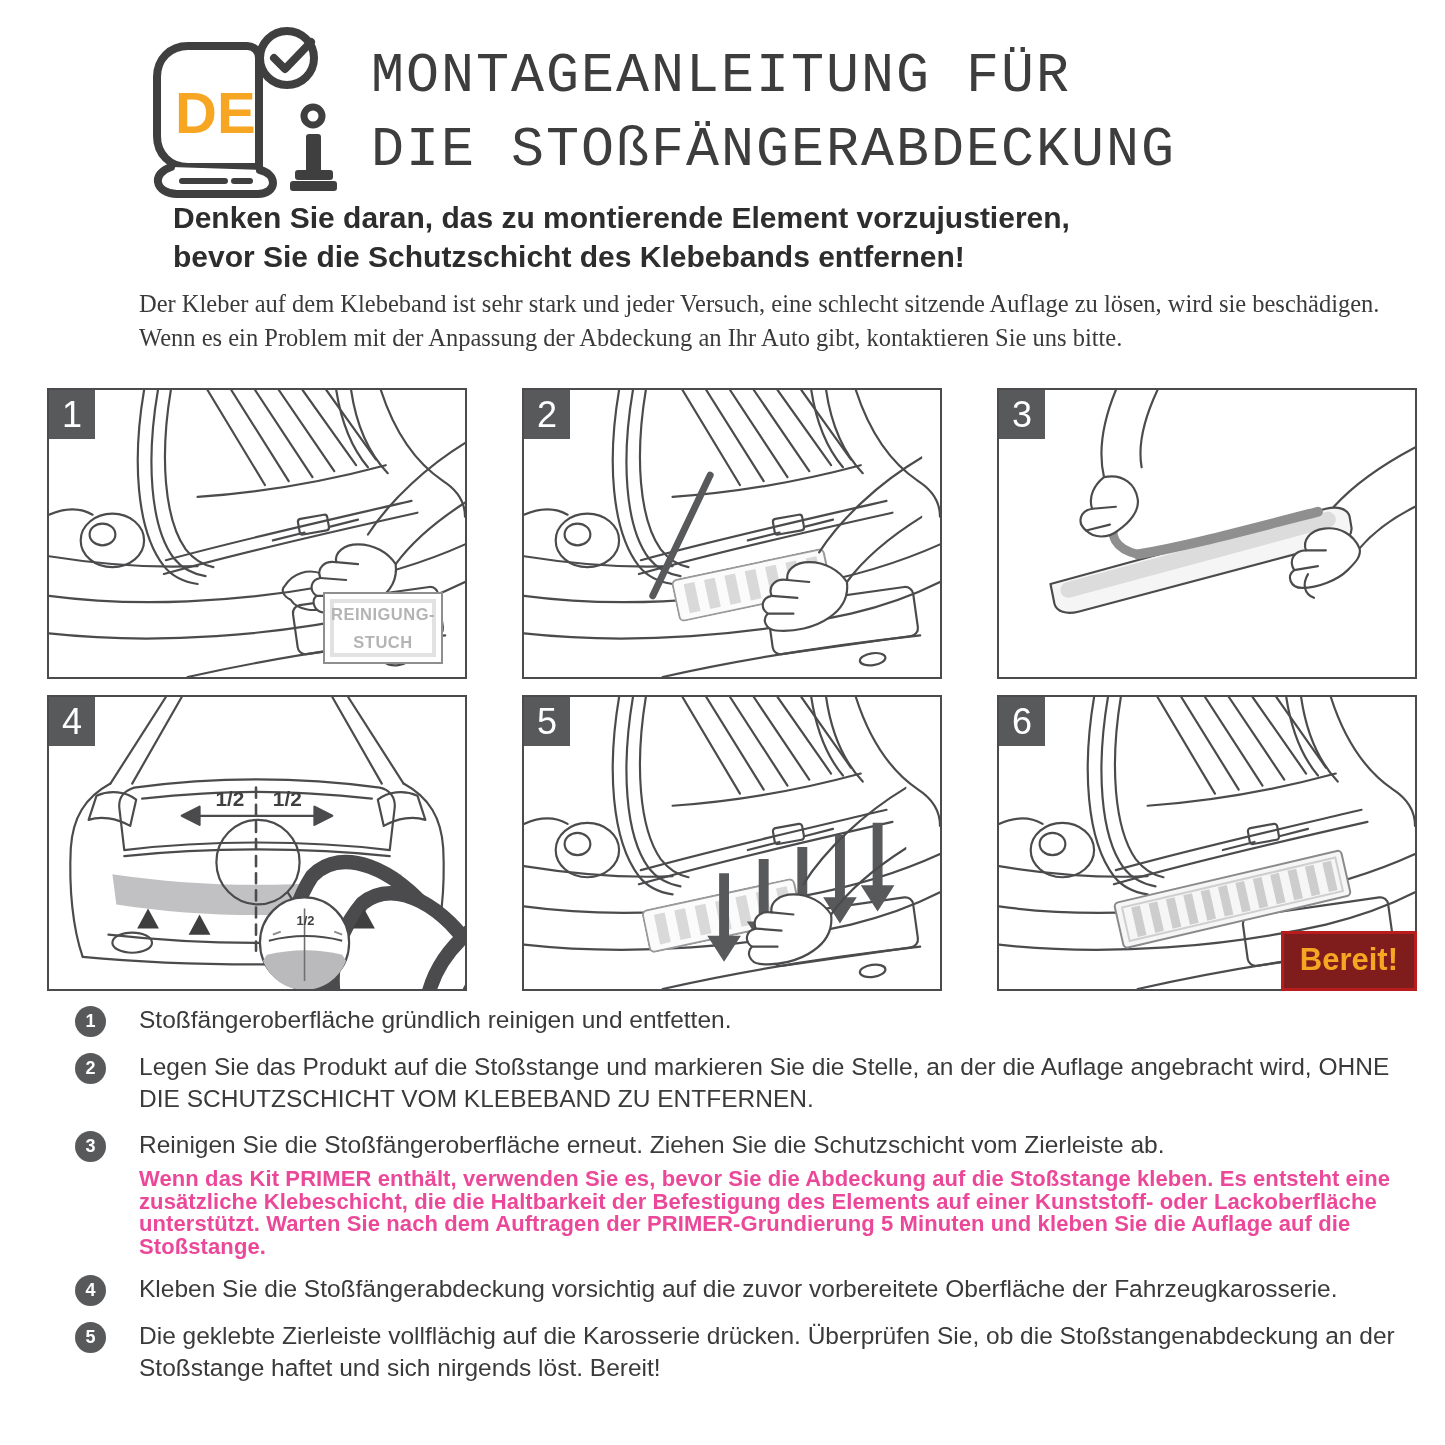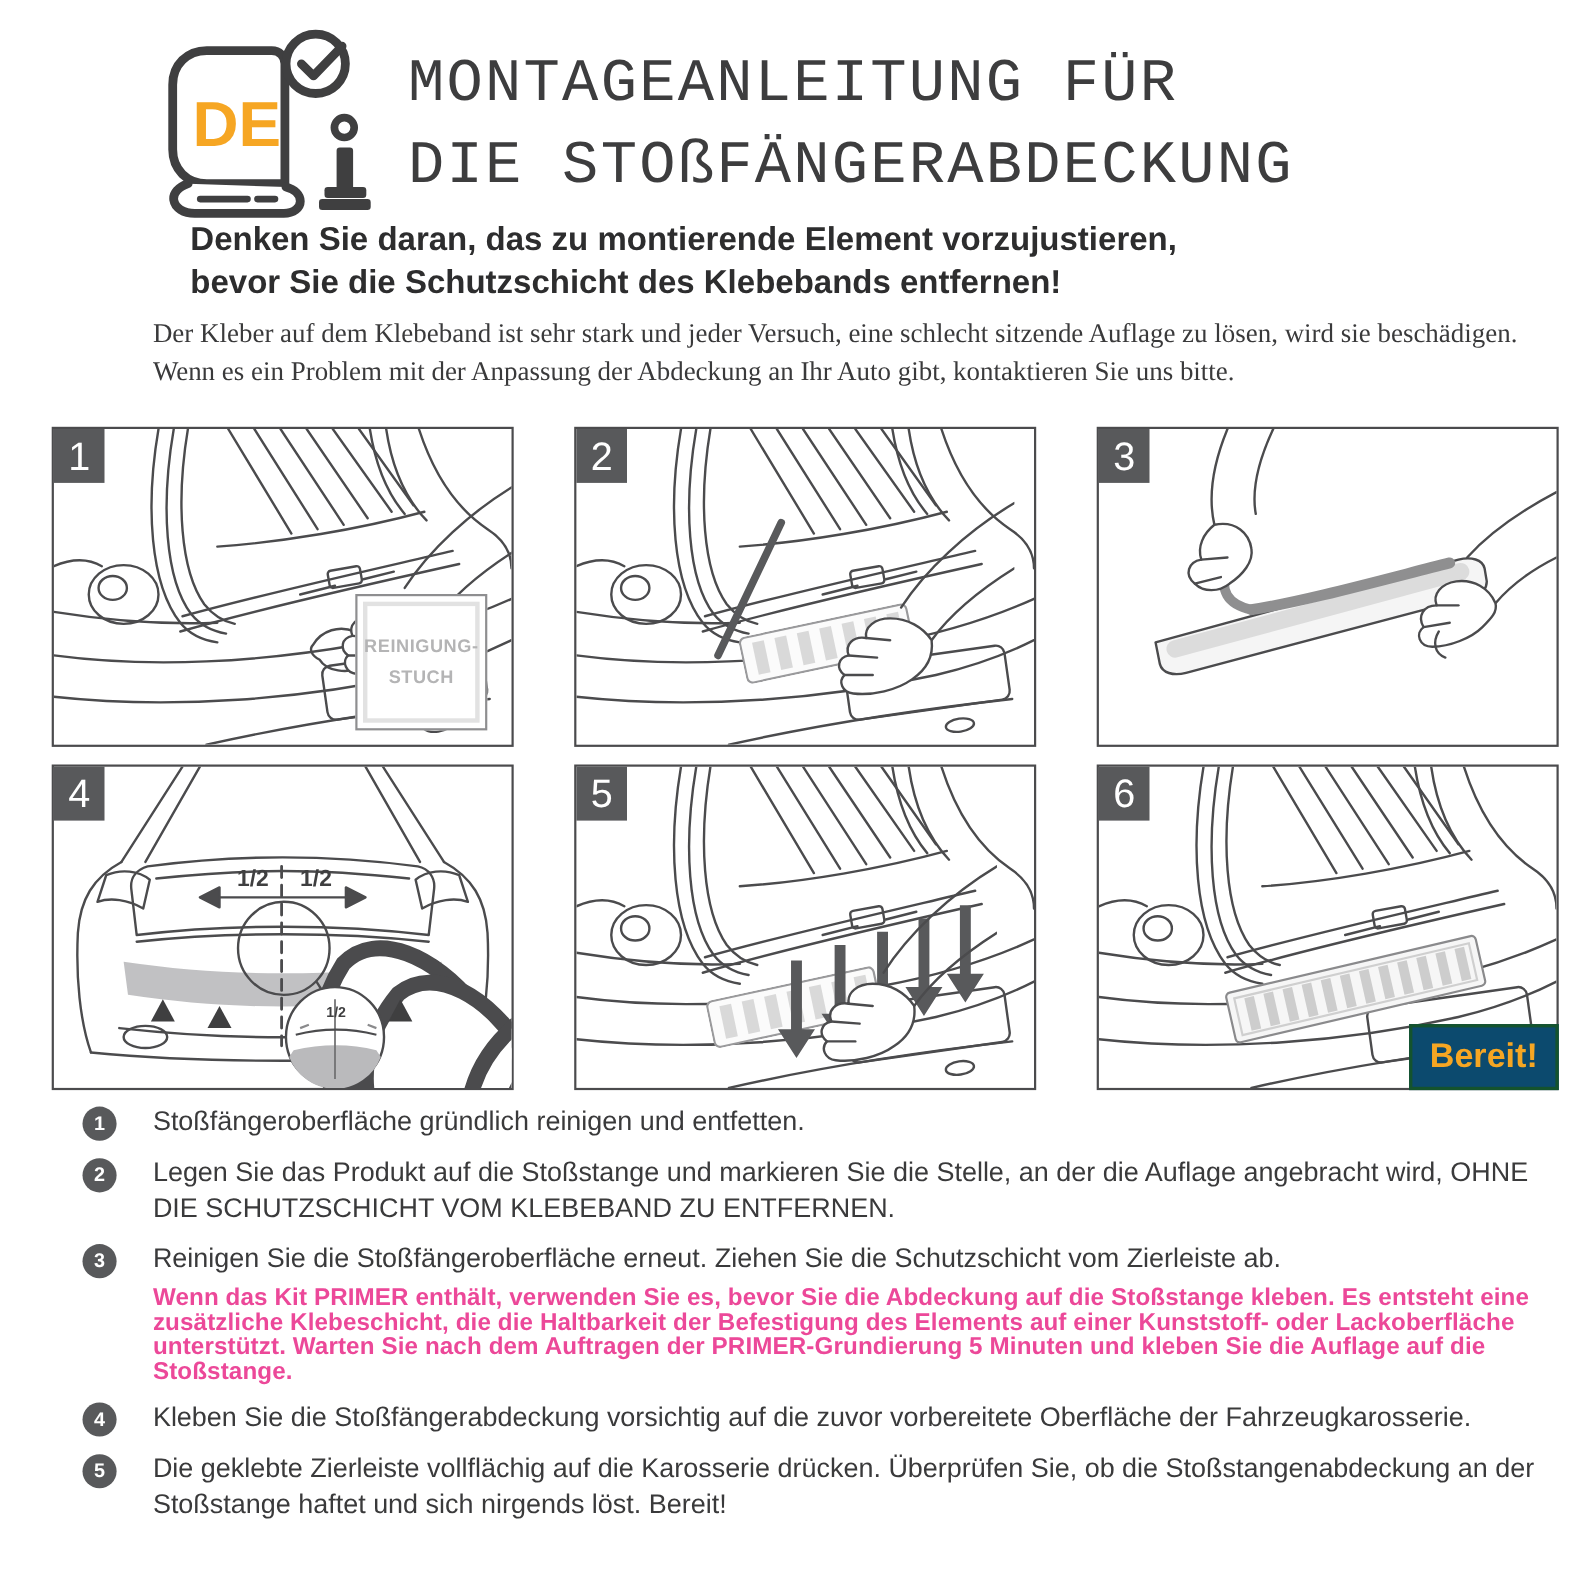--- a/index.html
+++ b/index.html
@@ -19,27 +19,27 @@
                 font-size:24.5px; line-height:33.5px; color:#3a3a3b;font-family:Liberation Serif, serif; }
   
   .panels { position:absolute; left:47px; top:388px; width:1370px;
             display:grid; grid-template-columns:repeat(3,420px);
             grid-template-rows:291px 296px; column-gap:55px; row-gap:16px; }
   .panel { position:relative; border:2px solid #4b4b4d; background:#fff; }
   .panel svg.scene { width:100%; height:100%; display:block; }
   .num-badge { position:absolute; top:0; left:0; width:46px; height:49px;
                background:#58595b; color:#fff; font-size:36px; font-weight:500;
                display:flex; align-items:center; justify-content:center; z-index:3; }
-  .cleaning-label { position:absolute; right:22px; bottom:13px; width:120px; height:124px;
+  .cleaning-label { position:absolute; right:22px; bottom:13px; width:120px; height:72px;
                     background:#fff; border:2px solid #8e8e90; padding:5px; z-index:2; }
   .cleaning-label .mat { width:100%; height:100%; border:4px solid #e2e2e2;
                     display:flex; flex-direction:column; align-items:center; justify-content:center;
                     gap:9px; font-weight:700; font-size:16.5px; color:#b4b4b5; letter-spacing:0.5px; }
-  .ready-badge { position:absolute; right:-2px; bottom:-2px; background:#0c4a6e;
-                 border:3px solid #14532d; padding:8px 16px 10px 16px;
+  .ready-badge { position:absolute; right:-2px; bottom:-2px; background:#7f1d1d;
+                 border:3px solid #b91c1c; padding:8px 16px 10px 16px;
                  font-size:31px; font-weight:700; color:#f6a623; z-index:2; }
   
   .steps { position:absolute; left:75px; top:1004px; width:1345px; list-style:none; }
   .step { display:flex; align-items:flex-start; column-gap:33px; margin-bottom:14px; }
   .step.gap-lg { margin-bottom:15px; }
   .step-num { flex:0 0 31px; width:31px; height:31px; border-radius:50%; background:#58595b;
               color:#fff; font-size:18px; font-weight:700; display:flex; align-items:center;
               justify-content:center; margin-top:2px; }
   .step-text { width:1285px; font-size:24.5px; line-height:32px; color:#3a3a3b; }
   .step-note { width:1262px; font-size:22px; line-height:22.5px; font-weight:700;

